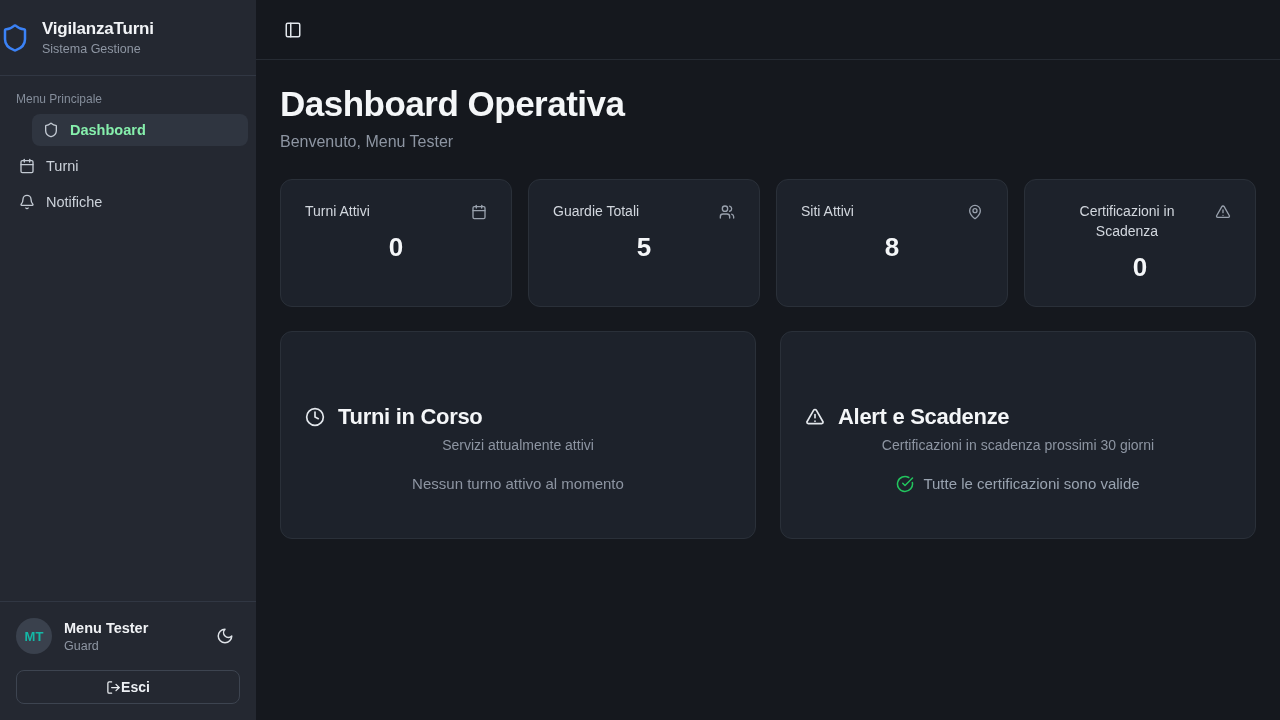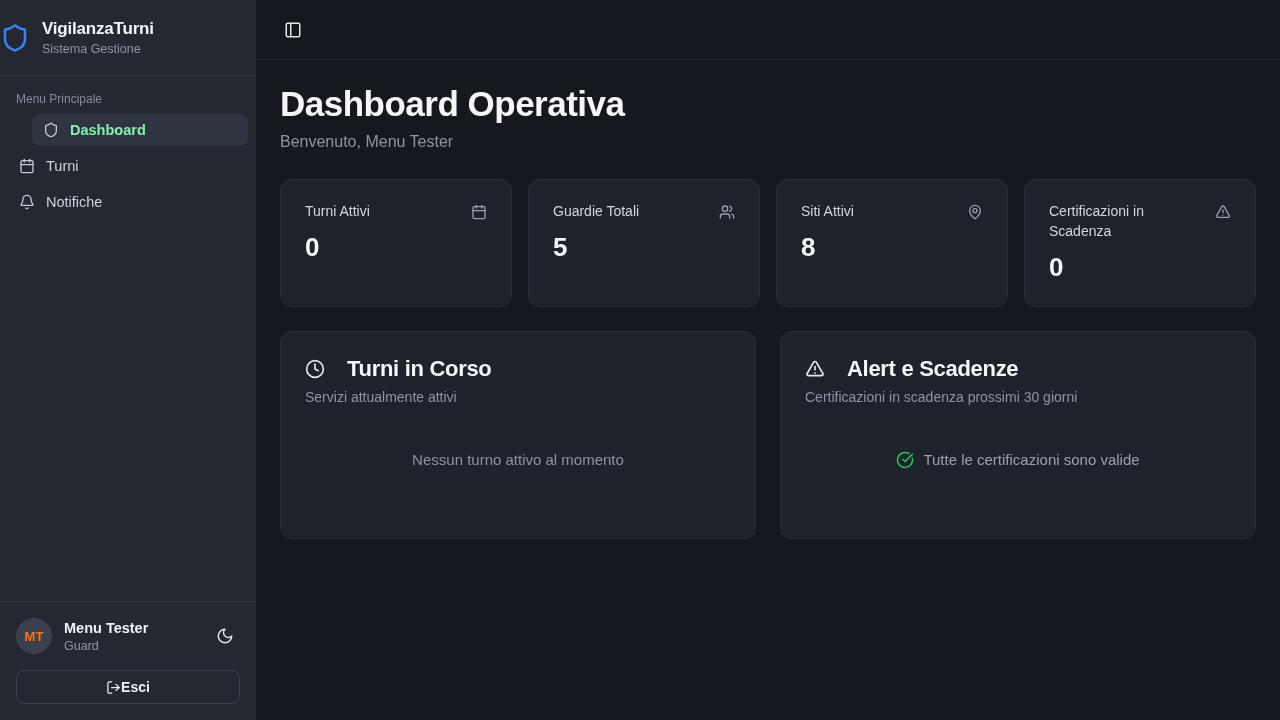--- a/index.html
+++ b/index.html
@@ -39,21 +39,21 @@
   }
   .nav-item .nav-icon { color: #c3cad3; }
   .nav-item.active { background: #2f3540; color: #86efac; font-weight: 600; margin-left: 24px; }
 
   .sidebar-spacer { flex: 1; }
 
   .sidebar-footer { border-top: 1px solid #313743; padding: 16px; }
   .user-row { display: flex; align-items: center; gap: 12px; }
   .avatar {
     width: 36px; height: 36px; border-radius: 50%;
-    background: #3a414d; color: #f97316;
+    background: #3a414d; color: #14b8a6;
     display: flex; align-items: center; justify-content: center;
     font-size: 13px; font-weight: 600;
   }
   .user-name { font-size: 14.5px; font-weight: 700; color: #f0f2f5; }
   .user-role { font-size: 12.5px; color: #8e96a3; margin-top: 3px; }
   .theme-btn {
     margin-left: auto; background: transparent; border: none; cursor: pointer;
     color: #dfe3e8; padding: 6px;
   }
   .logout-btn {
@@ -78,36 +78,36 @@
 
   .content { padding: 24px; overflow: hidden; }
   .page-title { font-size: 35px; font-weight: 700; color: #f4f6f8; letter-spacing: -0.5px; }
   .page-welcome { margin-top: 9px; font-size: 16px; color: #8d95a2; }
 
   .stats-grid {
     margin-top: 28px;
     display: grid; grid-template-columns: repeat(4, 1fr); gap: 16px;
   }
   .card {
-    background: #1d222b; border: 1px solid #2a3039; border-radius: 12px;
+    background: #1d222b; border: 1px solid #2a3039; border-radius: 12px; text-align: center;
   }
   .stat-card { height: 128px; padding: 22px 24px; }
   .stat-head { display: flex; justify-content: space-between; align-items: flex-start; }
   .stat-label {
     font-size: 14px; font-weight: 500; color: #d2d7de; line-height: 1.42; padding-right: 10px;
   }
   .stat-icon { color: #99a1ad; margin-top: 2px; flex-shrink: 0; }
   .stat-value { margin-top: 10px; font-size: 26px; font-weight: 700; color: #f4f6f8; }
 
   .panels-grid {
     margin-top: 24px;
     display: grid; grid-template-columns: 1fr 1fr; gap: 24px;
   }
   .panel { height: 208px; padding: 24px; display: flex; flex-direction: column; }
-  .panel-title-row { display: flex; align-items: center; gap: 22px; }
+  .panel-title-row { display: flex; align-items: center; gap: 13px; margin-top: 48px; }
   .panel-title { font-size: 22px; font-weight: 700; color: #f4f6f8; letter-spacing: -0.3px; }
   .panel-icon { color: #e3e7ec; }
   .panel-subtitle { margin-top: 7px; font-size: 14px; color: #8d95a2; }
   .panel-body {
     flex: 1; display: flex; align-items: center; justify-content: center;
     font-size: 15px; color: #8d95a2;
   }
   .status-row { display: flex; align-items: center; gap: 9px; color: #99a3b0; }
   .success-icon { color: #22c55e; }
 </style>

